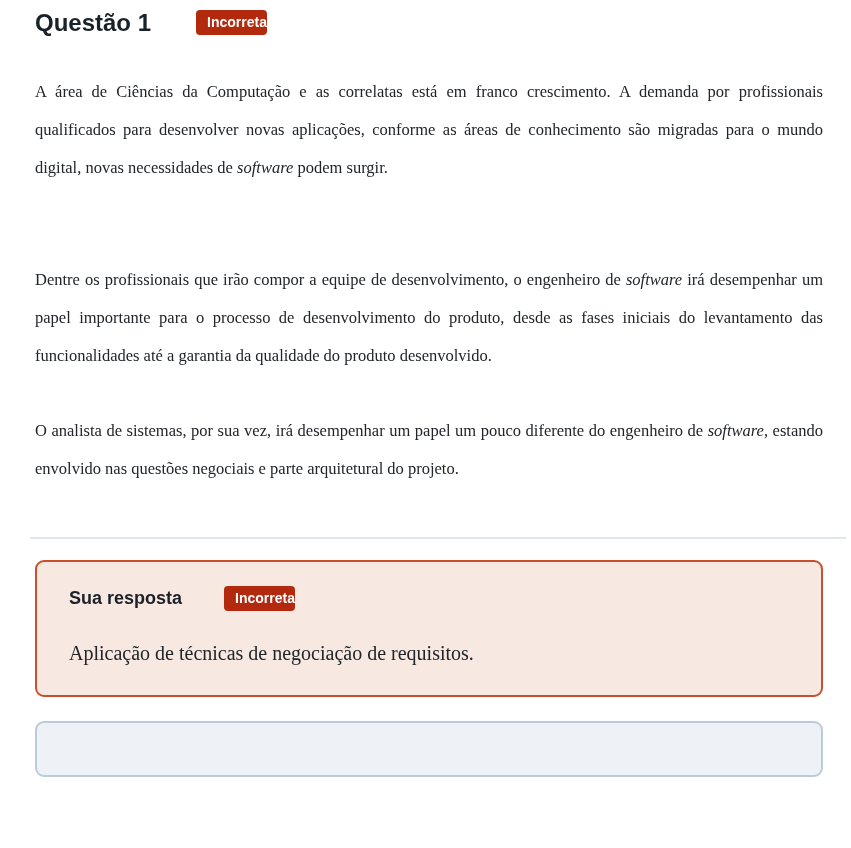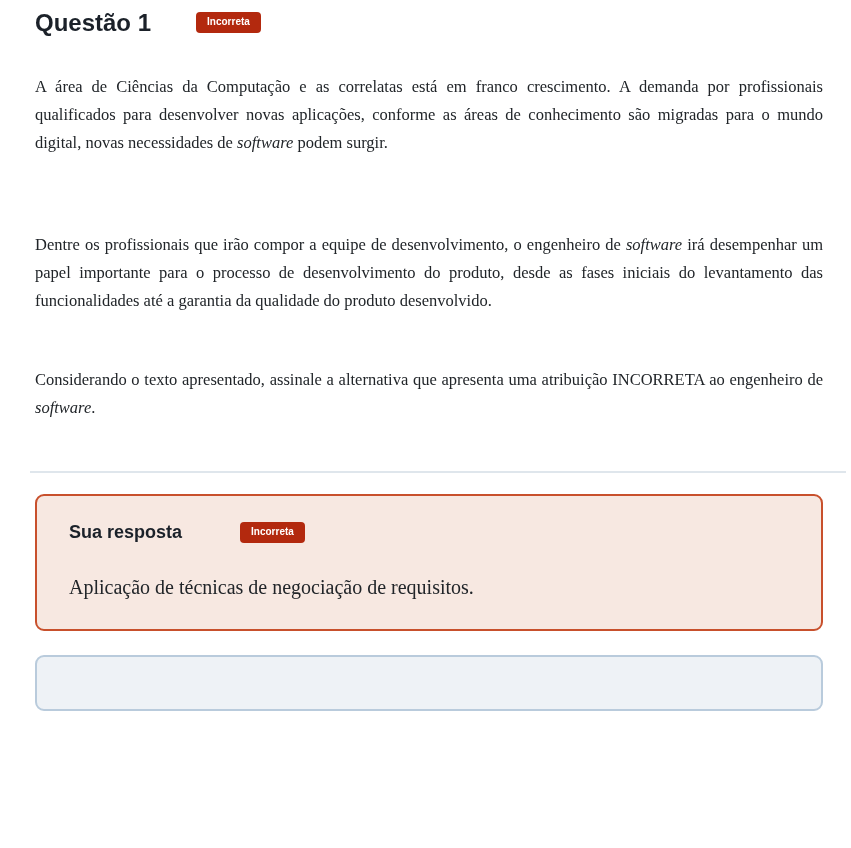--- a/index.html
+++ b/index.html
@@ -35,32 +35,32 @@
     margin:0;
     font-size:24px;
     line-height:29px;
     font-weight:700;
     color:var(--heading-text);
   }
   .badge{
     display:inline-block;
     background:var(--badge-bg);
     color:var(--badge-text);
-    font-size:10px;
+    font-size:14px;
     font-weight:700;
     line-height:1.15;
-    padding:4px 11px 5px 11px;
+    padding:4px 0 5px 11px;
     border-radius:4px;
     white-space:nowrap;
   }
   .question-text{
     display:flow-root;
     font-family:"Liberation Serif", serif;
     font-size:16.5px;
-    line-height:28px;
+    line-height:38px;
     color:var(--body-text);
     text-align:justify;
   }
   .question-paragraph{margin:0 0 28px 0;}
   .question-paragraph em{font-style:italic;}
   hr.section-divider{
     border:none;
     border-top:2px solid var(--divider);
     margin:21px -23px 21px -5px;
     height:0;
@@ -74,21 +74,21 @@
     border:2px solid var(--incorrect-border);
   }
   .answer-box.expected{
     background:var(--expected-bg);
     border:2px solid var(--expected-border);
     margin-top:24px;
   }
   .box-header{
     display:flex;
     align-items:center;
-    gap:58px;
+    gap:42px;
     margin:0 0 28px 0;
   }
   .box-title{
     margin:0;
     font-size:18px;
     line-height:25px;
     font-weight:700;
     color:var(--heading-text);
   }
   .box-text{
@@ -104,22 +104,22 @@
 
 <main>
 
   <header class="question-header">
     <h1 class="question-title">Questão 1</h1>
     <span class="badge">Incorreta</span>
   </header>
 
   <section class="question-text">
       <p class="question-paragraph" style="margin-bottom: 74px;"><span>A área de Ciências da Computação e as correlatas está em franco crescimento. A demanda por profissionais qualificados para desenvolver novas aplicações, conforme as áreas de conhecimento são migradas para o mundo digital, novas necessidades de </span><em>software</em><span> podem surgir.</span></p>
-      <p class="question-paragraph" style="margin-bottom: 51px;"><span>Dentre os profissionais que irão compor a equipe de desenvolvimento, o engenheiro de </span><em>software</em><span> irá desempenhar um papel importante para o processo de desenvolvimento do produto, desde as fases iniciais do levantamento das funcionalidades até a garantia da qualidade do produto desenvolvido.</span></p>
-      <p class="question-paragraph" style="margin-bottom: 28px;"><span>Considerando o texto apresentado, assinale a alternativa que apresenta uma atribuição INCORRETA ao engenheiro de </span><em>software</em><span>.</span></p>
+      <p class="question-paragraph" style="margin-bottom: 37px;"><span>Dentre os profissionais que irão compor a equipe de desenvolvimento, o engenheiro de </span><em>software</em><span> irá desempenhar um papel importante para o processo de desenvolvimento do produto, desde as fases iniciais do levantamento das funcionalidades até a garantia da qualidade do produto desenvolvido.</span></p>
+      <p class="question-paragraph" style="margin-bottom: 28px;"><span>O analista de sistemas, por sua vez, irá desempenhar um papel um pouco diferente do engenheiro de </span><em>software</em><span>, estando envolvido nas questões negociais e parte arquitetural do projeto.</span></p>
     </section>
 
   <hr class="section-divider">
 
   <section class="answer-box incorrect">
     <div class="box-header">
       <h2 class="box-title">Sua resposta</h2>
       <span class="badge">Incorreta</span>
     </div>
     <p class="box-text">Aplicação de técnicas de negociação de requisitos.</p>

